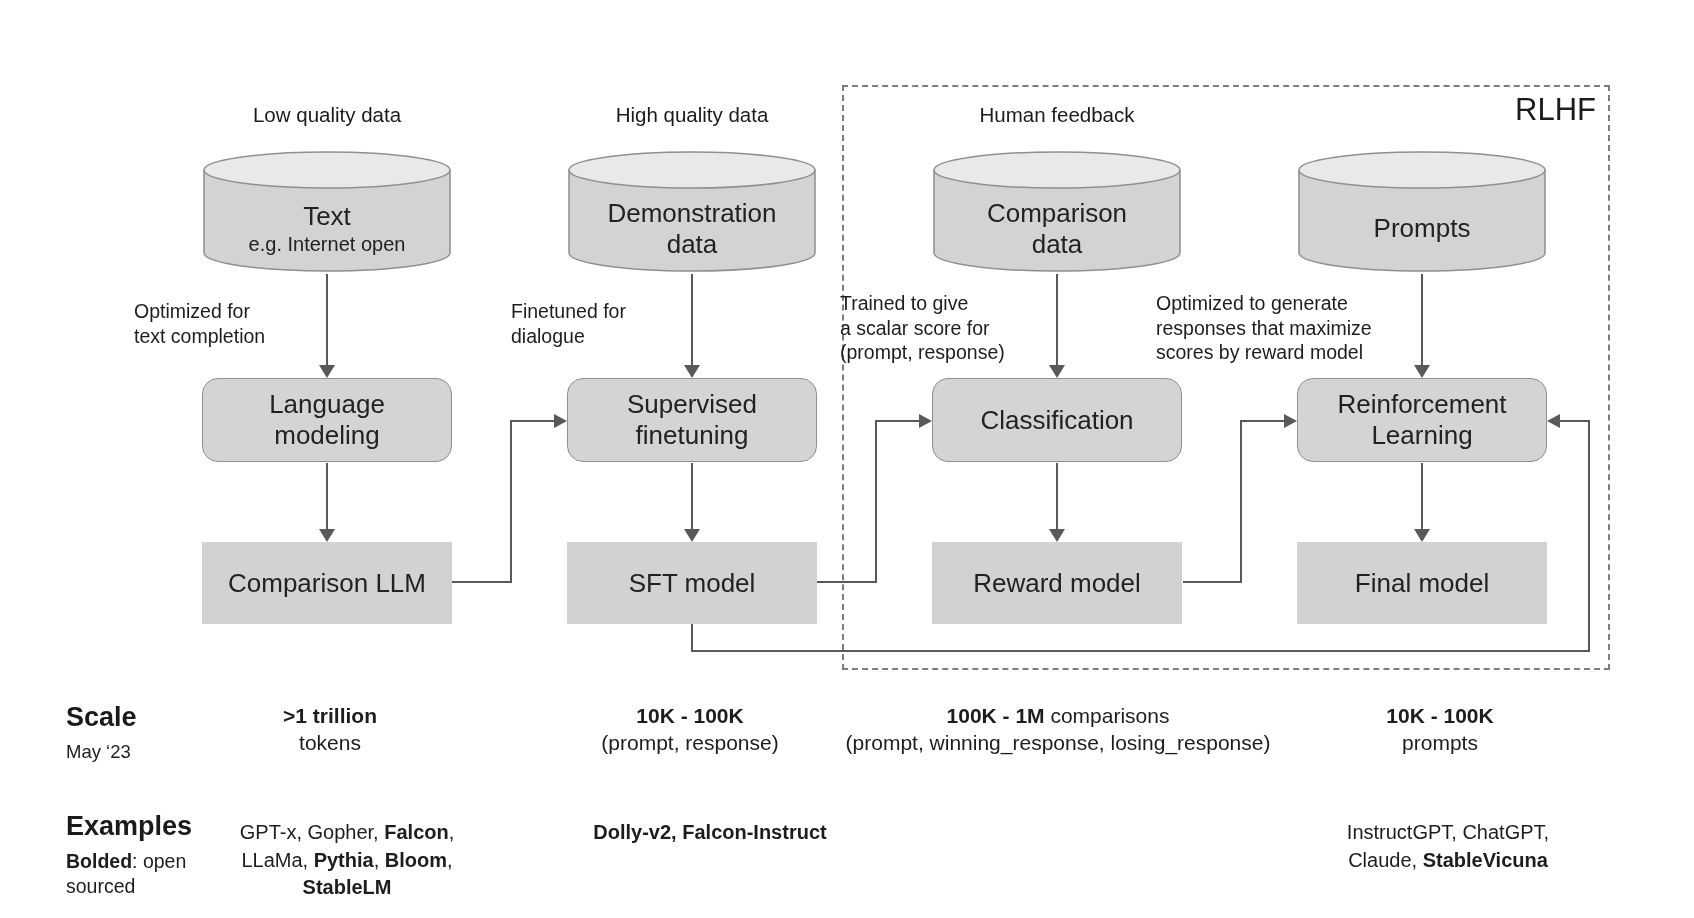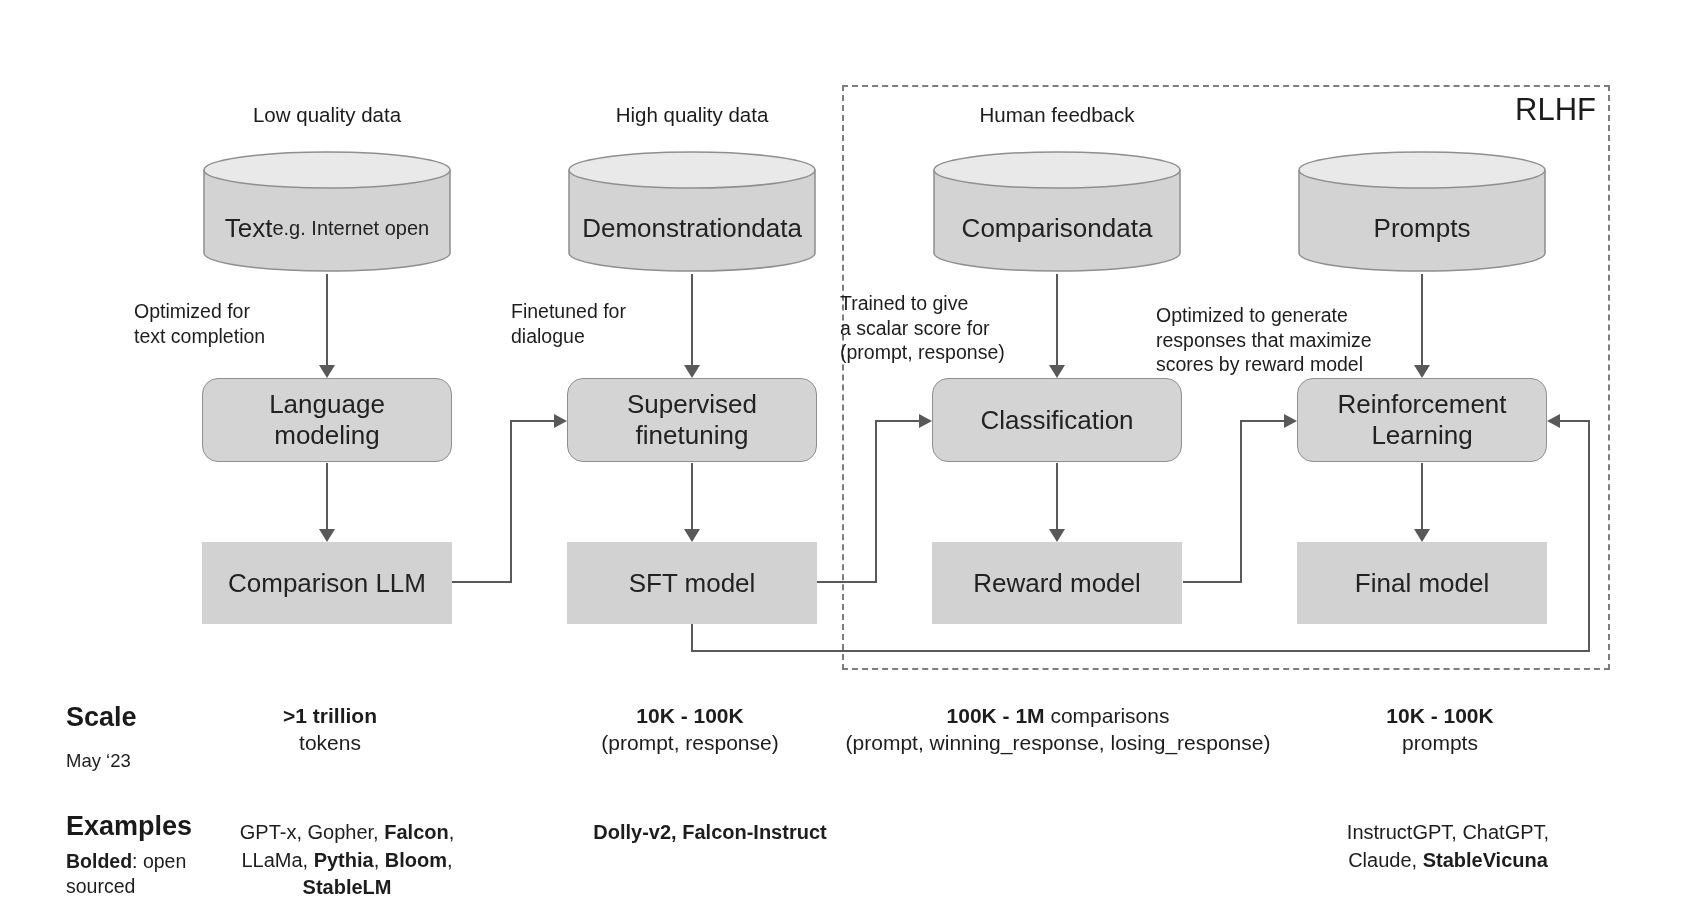--- a/index.html
+++ b/index.html
@@ -40,21 +40,21 @@
     font-size: 20.5px;
     color: #1b1b1b;
   }
 
   
   .cylinder { position: absolute; top: 150px; width: 250px; height: 123px; }
   .cyl-text {
     position: absolute;
     left: 0; top: 34px;
     width: 100%; height: 89px;
-    display: flex; flex-direction: row;
+    display: flex; flex-direction: column;
     align-items: center; justify-content: center;
     font-size: 26px;
     line-height: 31px;
     color: #222;
   }
   .cyl-sub { font-size: 20px; line-height: 25px; }
 
   
   .hint {
     position: absolute;
@@ -196,21 +196,21 @@
   </div>
   <div class="hint" style="left:511px;top:299px;width:200px">
     <div>Finetuned for</div>
     <div>dialogue</div>
   </div>
   <div class="hint" style="left:840px;top:291px;width:220px">
     <div>Trained to give</div>
     <div>a scalar score for</div>
     <div>(prompt, response)</div>
   </div>
-  <div class="hint" style="left:1156px;top:303px;width:256px">
+  <div class="hint" style="left:1156px;top:291px;width:256px">
     <div>Optimized to generate</div>
     <div>responses that maximize</div>
     <div>scores by reward model</div>
   </div>
 
   <div class="process-box" style="left:202px">
     <div>Language</div>
     <div>modeling</div>
   </div>
   <div class="process-box" style="left:567px">
@@ -258,21 +258,21 @@
   <div class="ah-right" style="left:1284px;top:414px"></div>
 
   <div class="ln" style="left:691px;top:624px;width:2px;height:28px"></div>
   <div class="ln" style="left:691px;top:650px;width:899px;height:2px"></div>
   <div class="ln" style="left:1588px;top:420px;width:2px;height:232px"></div>
   <div class="ln" style="left:1559px;top:420px;width:31px;height:2px"></div>
   <div class="ah-left" style="left:1547px;top:414px"></div>
 
   <div class="abs" style="left:66px;top:701px">
     <div class="row-header-big">Scale</div>
-    <div class="row-header-sub" style="margin-top:14px">May ‘23</div>
+    <div class="row-header-sub" style="margin-top:5px">May ‘23</div>
   </div>
 
   <div class="scale-entry" style="left:180px;top:702px;width:300px">
     <div><span class="b">&gt;1 trillion</span></div>
     <div><span>tokens</span></div>
   </div>
   <div class="scale-entry" style="left:540px;top:702px;width:300px">
     <div><span class="b">10K - 100K</span></div>
     <div><span>(prompt, response)</span></div>
   </div>

